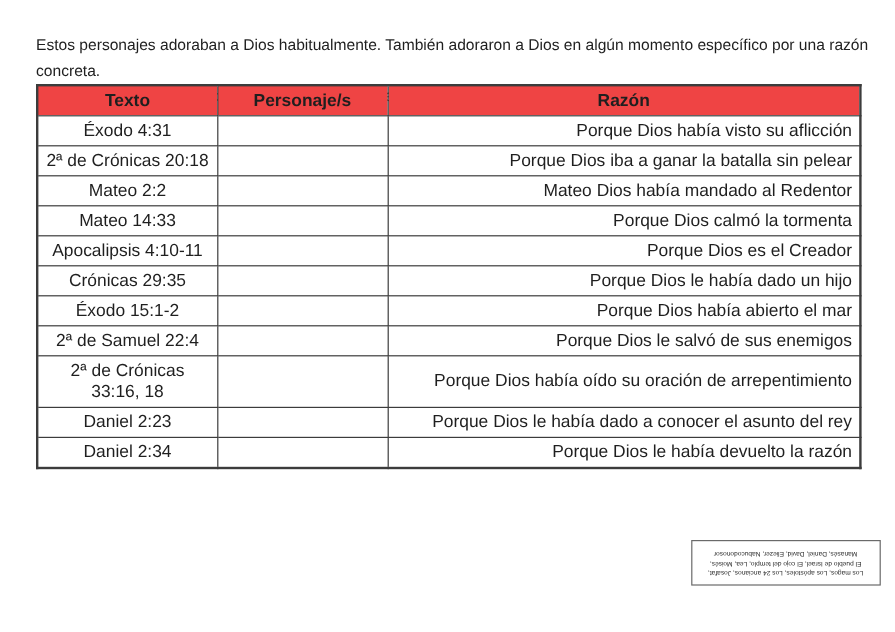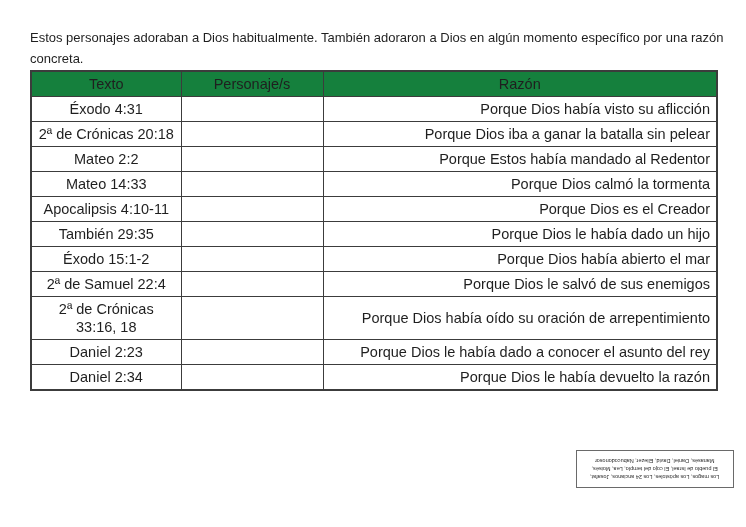--- a/index.html
+++ b/index.html
@@ -36,22 +36,22 @@
   }
   .worksheet-table td, .worksheet-table th {
     border: 1px solid #3c3c3c;
     padding: 3px 6px;
     line-height: 18px;
     vertical-align: middle;
     overflow: hidden;
   }
   .worksheet-table { border: 2px solid #3c3c3c; }
   .worksheet-table thead th {
-    background: #15803d;
-    font-weight: normal;
+    background: #ef4444;
+    font-weight: bold;
   }
   .col-texto  { width: 150px; }
   .col-pers   { width: 142px; }
   .col-razon  { width: 394px; }
   .c-texto  { text-align: center; }
   .c-pers   { text-align: left; }
   .c-razon  { text-align: right; }
   .answer-box {
     position: absolute;
     right: 12px;
@@ -103,34 +103,34 @@
         <td class="c-razon">Porque Dios había visto su aflicción</td>
       </tr>
       <tr>
         <td class="c-texto">2ª de Crónicas 20:18</td>
         <td class="c-pers"></td>
         <td class="c-razon">Porque Dios iba a ganar la batalla sin pelear</td>
       </tr>
       <tr>
         <td class="c-texto">Mateo 2:2</td>
         <td class="c-pers"></td>
-        <td class="c-razon">Porque Estos había mandado al Redentor</td>
+        <td class="c-razon">Mateo Dios había mandado al Redentor</td>
       </tr>
       <tr>
         <td class="c-texto">Mateo 14:33</td>
         <td class="c-pers"></td>
         <td class="c-razon">Porque Dios calmó la tormenta</td>
       </tr>
       <tr>
         <td class="c-texto">Apocalipsis 4:10-11</td>
         <td class="c-pers"></td>
         <td class="c-razon">Porque Dios es el Creador</td>
       </tr>
       <tr>
-        <td class="c-texto">También 29:35</td>
+        <td class="c-texto">Crónicas 29:35</td>
         <td class="c-pers"></td>
         <td class="c-razon">Porque Dios le había dado un hijo</td>
       </tr>
       <tr>
         <td class="c-texto">Éxodo 15:1-2</td>
         <td class="c-pers"></td>
         <td class="c-razon">Porque Dios había abierto el mar</td>
       </tr>
       <tr>
         <td class="c-texto">2ª de Samuel 22:4</td>

